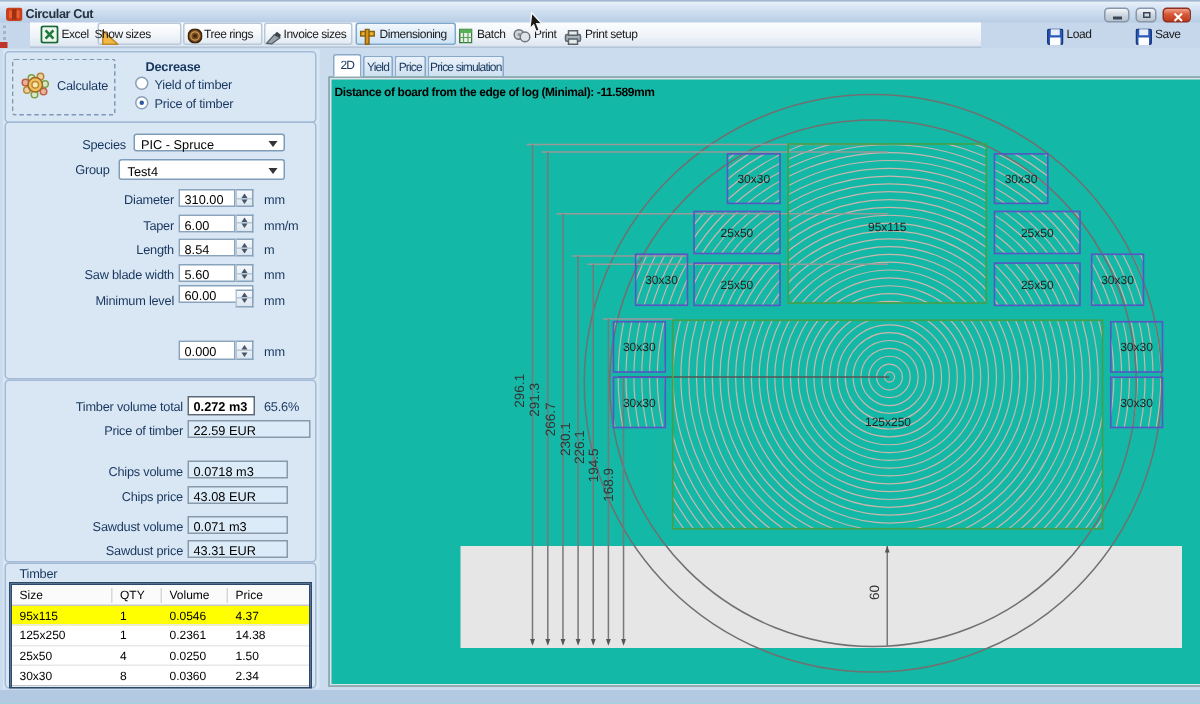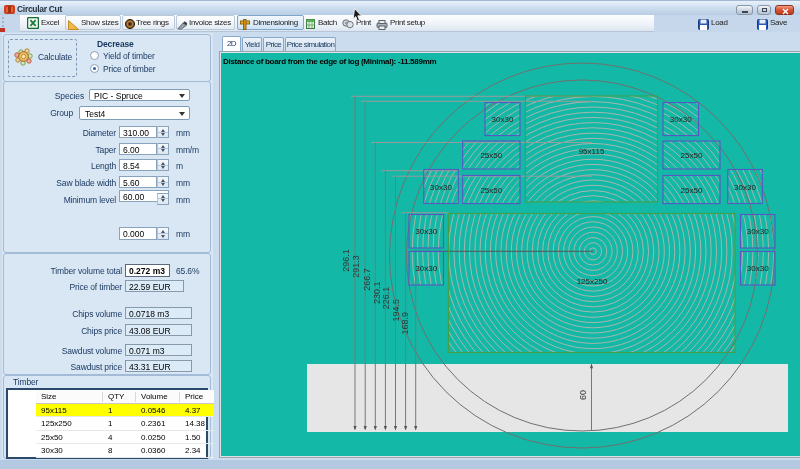--- a/index.html
+++ b/index.html
@@ -41,21 +41,21 @@
 .spin:before { top:1.5px; border-bottom:3px solid #44566a; }
 .spin:after { bottom:1.5px; border-top:3px solid #44566a; }
 .ro { position:absolute; background:#dcebf8; border:1px solid #8899a9; font-size:8.5px; color:#000; padding:1px 2px 0 3px; }
 .combo { position:absolute; background:#fff; border:1px solid #7f9db9; border-radius:2px; font-size:8.5px; color:#000; }
 .combo .arr { position:absolute; right:4px; top:50%; margin-top:-1px; border:3px solid transparent; border-top:4px solid #333; }
 
 .radio { position:absolute; width:9px; height:9px; border-radius:50%; background:#fff; border:1px solid #8aa0b8; }
 .radio.sel:before { content:""; position:absolute; left:2px; top:2px; width:3px; height:3px; border-radius:50%; background:#2c5a9c; }
 
 #timbertbl { position:absolute; left:5px; top:356px; width:200px; height:69px; background:#fff; border:1px solid #2b4a6b; outline:1px solid #2b4a6b; font-size:8px; color:#000; }
-.trow { position:absolute; left:0; width:100%; height:13.5px; line-height:13.5px; border-bottom:1px solid #e8e8e8;margin-left:28px; }
+.trow { position:absolute; left:0; width:100%; height:13.5px; line-height:13.5px; border-bottom:1px solid #e8e8e8; }
 .tc1 { position:absolute; left:5px; } .tc2 { position:absolute; left:72px; }
 .tc3 { position:absolute; left:105px; } .tc4 { position:absolute; left:149px; }
 
 #rarea { left:214px; top:33px; width:584px; height:427px; background:#cadcee; }
 .tab { position:absolute; top:4px; height:14px; border:1px solid #8aa8c8; border-bottom:none;
   border-radius:2px 2px 0 0; background:linear-gradient(#eaf2fa,#cfe0f0); font-size:8px; letter-spacing:-0.55px; color:#17365d;
   text-align:center; line-height:14px; }
 #tab2d { top:2.5px; height:15.5px; background:#fff; font-weight:normal; z-index:3; }
 #canvas { position:absolute; left:5px; top:17.5px; width:644px; height:407px; background:#14b8a6; border:1px solid #99a4ac; box-shadow:inset 0 0 0 1px #dde3e8; }
 #cantext { position:absolute; left:3px; top:5px; font-size:8px; font-weight:bold; letter-spacing:-0.28px; color:#000; }
@@ -87,21 +87,21 @@
     <svg class="abs" style="left:7px;top:2px" width="12" height="12" viewBox="0 0 12 12">
       <rect x="0.5" y="0.5" width="11" height="11" rx="1.5" fill="#edf5ee" stroke="#166b34" stroke-width="1.4"></rect>
       <path d="M3.4 3.2 L8.6 8.8 M8.6 3.2 L3.4 8.8" stroke="#1b7a3c" stroke-width="1.7" fill="none"></path>
     </svg>
     <span class="titem" style="left:21px">Excel</span>
 
     <div class="tbtn" style="left:45px;width:56px"></div>
     <svg class="abs" style="left:48px;top:5px" width="11" height="10" viewBox="0 0 11 10">
       <path d="M0.5 9.5 L10.5 9.5 L0.5 0.5 Z" fill="#f2b846" stroke="#c08a28"></path>
     </svg>
-    <span class="titem" style="left:61px">Show sizes</span>
+    <span class="titem" style="left:43px">Show sizes</span>
 
     <div class="tbtn" style="left:102px;width:53px"></div>
     <svg class="abs" style="left:104.5px;top:4px" width="10" height="10" viewBox="0 0 10 10">
       <circle cx="5" cy="5" r="4.6" fill="#7a4a20" stroke="#3c2408"></circle>
       <circle cx="5" cy="5" r="2.8" fill="none" stroke="#c89858" stroke-width="0.8"></circle>
       <circle cx="5" cy="5" r="1.2" fill="#3c2408"></circle>
     </svg>
     <span class="titem" style="left:116px">Tree rings</span>
 
     <div class="tbtn" style="left:156px;width:59px"></div>
@@ -214,21 +214,21 @@
     <div class="spin" style="left:155px;top:159.5px;height:12px"></div>
     <span class="lbll" style="left:174px;top:161.5px">mm</span>
     <div class="ibox" style="left:117px;top:194px;width:38px;height:13px">0.000</div>
     <div class="spin" style="left:155px;top:194px;height:13px"></div>
     <span class="lbll" style="left:174px;top:196px">mm</span>
 
     <span class="lbl" style="left:10px;top:233px;width:110px;font-weight:normal">Timber volume total</span>
     <div class="ibox" style="left:123px;top:231px;width:45px;height:13px;border-color:#5a6a7a;font-weight:bold">0.272 m3</div>
     <span class="lbll" style="left:174px;top:233px">65.6%</span>
     <span class="lbl" style="left:10px;top:249px;width:110px">Price of timber</span>
-    <div class="ro" style="left:123px;top:247px;width:59px;height:12px">22.59 EUR</div>
+    <div class="ro" style="left:123px;top:247px;width:82px;height:12px">22.59 EUR</div>
     <span class="lbl" style="left:10px;top:276px;width:110px">Chips volume</span>
     <div class="ro" style="left:123px;top:274px;width:67px;height:12px">0.0718 m3</div>
     <span class="lbl" style="left:10px;top:292.5px;width:110px">Chips price</span>
     <div class="ro" style="left:123px;top:290.5px;width:67px;height:12px">43.08 EUR</div>
     <span class="lbl" style="left:10px;top:312.5px;width:110px">Sawdust volume</span>
     <div class="ro" style="left:123px;top:310.5px;width:67px;height:12px">0.071 m3</div>
     <span class="lbl" style="left:10px;top:329px;width:110px">Sawdust price</span>
     <div class="ro" style="left:123px;top:327px;width:67px;height:12px">43.31 EUR</div>
 
     <span class="lbll" style="left:11px;top:344px">Timber</span>

